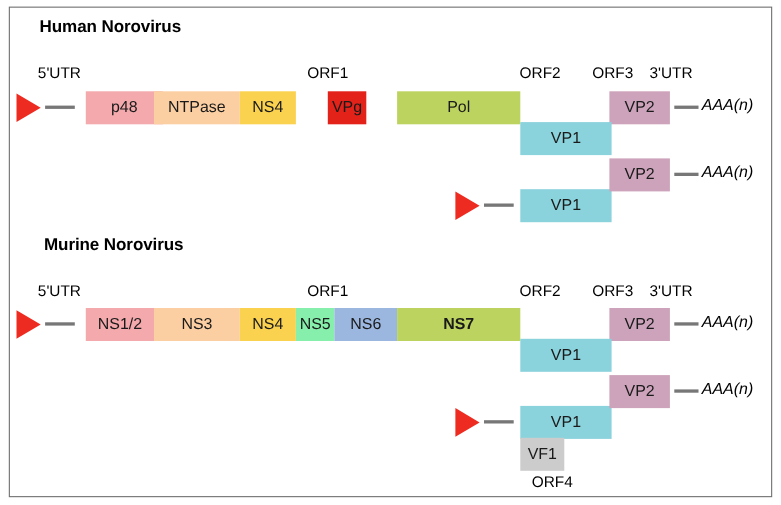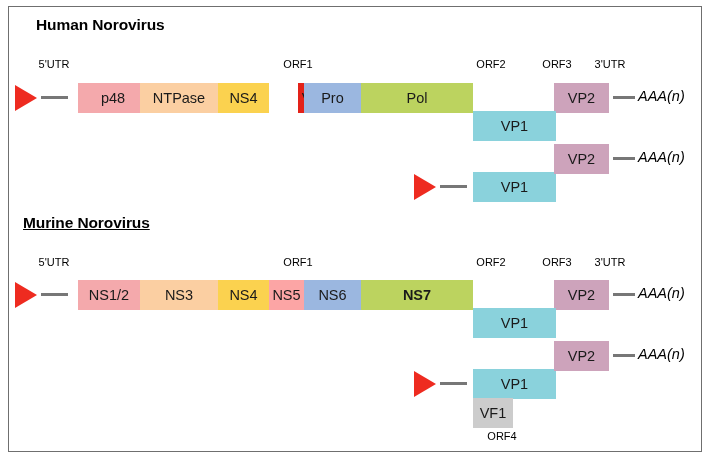--- a/index.html
+++ b/index.html
@@ -22,21 +22,21 @@
   .panel-title{
     position:absolute;
     font-size:15.5px;
     font-weight:bold;
     color:#000000;
     letter-spacing:-0.1px;
     white-space:nowrap;
   }
   .axis-label{
     position:absolute;
-    font-size:11px;
+    font-size:14px;
     color:#000000;
     white-space:nowrap;
     text-align:center;
   }
   .gene{
     position:absolute;
     height:30px;
     box-sizing:border-box;
     display:flex;
     align-items:center;
@@ -80,51 +80,50 @@
     <div class="axis-label" style="left:503px;top:51px;width:90px;">ORF3</div>
     <div class="axis-label" style="left:556px;top:51px;width:90px;">3'UTR</div>
 
     <div class="arrow" style="left:6px;top:78px;"></div>
     <div class="conn" style="left:32px;top:89px;width:27px;"></div>
 
     <div class="gene" style="left:69px;top:76px;width:70px;background:#f4a9ac;">p48</div>
     <div class="gene" style="left:131px;top:76px;width:78px;background:#fbcfa2;">NTPase</div>
     <div class="gene" style="left:209px;top:76px;width:51px;background:#fbd24f;">NS4</div>
     <div class="gene" style="left:260px;top:76px;width:35px;background:#e32219;margin-left:29px;">VPg</div>
-    <div class="gene" style="left:295px;top:76px;width:57px;background:#9bb7e0;">Pro</div>
     <div class="gene" style="left:352px;top:76px;width:112px;background:#bcd35f;">Pol</div>
     <div class="gene" style="left:545px;top:76px;width:55px;background:#cda3bb;">VP2</div>
 
     <div class="conn" style="left:604px;top:89px;width:22px;"></div>
     <div class="poly" style="left:629px;top:81px;">AAA(n)</div>
 
     <div class="gene" style="left:464px;top:104px;width:83px;background:#8ad2dc;">VP1</div>
 
     <div class="arrow" style="left:405px;top:167px;"></div>
     <div class="conn" style="left:431px;top:178px;width:27px;"></div>
     <div class="gene" style="left:464px;top:165px;width:83px;background:#8ad2dc;">VP1</div>
     <div class="gene" style="left:545px;top:137px;width:55px;background:#cda3bb;">VP2</div>
     <div class="conn" style="left:604px;top:150px;width:22px;"></div>
     <div class="poly" style="left:629px;top:142px;">AAA(n)</div>
 
-    <div class="panel-title" style="left:14px;top:207px;text-decoration:underline;">Murine Norovirus</div>
+    <div class="panel-title" style="left:31px;top:207px;">Murine Norovirus</div>
 
     <div class="axis-label" style="left:9px;top:249px;width:72px;">5'UTR</div>
     <div class="axis-label" style="left:244px;top:249px;width:90px;">ORF1</div>
     <div class="axis-label" style="left:437px;top:249px;width:90px;">ORF2</div>
     <div class="axis-label" style="left:503px;top:249px;width:90px;">ORF3</div>
     <div class="axis-label" style="left:556px;top:249px;width:90px;">3'UTR</div>
 
     <div class="arrow" style="left:6px;top:275px;"></div>
     <div class="conn" style="left:32px;top:286px;width:27px;"></div>
 
     <div class="gene" style="left:69px;top:273px;width:62px;background:#f4a9ac;">NS1/2</div>
     <div class="gene" style="left:131px;top:273px;width:78px;background:#fbcfa2;">NS3</div>
     <div class="gene" style="left:209px;top:273px;width:51px;background:#fbd24f;">NS4</div>
-    <div class="gene" style="left:260px;top:273px;width:35px;background:#fca5a5;">NS5</div>
+    <div class="gene" style="left:260px;top:273px;width:35px;background:#86efac;">NS5</div>
     <div class="gene" style="left:295px;top:273px;width:57px;background:#9bb7e0;">NS6</div>
     <div class="gene" style="left:352px;top:273px;width:112px;background:#bcd35f;font-weight:bold;">NS7</div>
     <div class="gene" style="left:545px;top:273px;width:55px;background:#cda3bb;">VP2</div>
 
     <div class="conn" style="left:604px;top:286px;width:22px;"></div>
     <div class="poly" style="left:629px;top:278px;">AAA(n)</div>
 
     <div class="gene" style="left:464px;top:301px;width:83px;background:#8ad2dc;">VP1</div>
 
     <div class="arrow" style="left:405px;top:364px;"></div>

